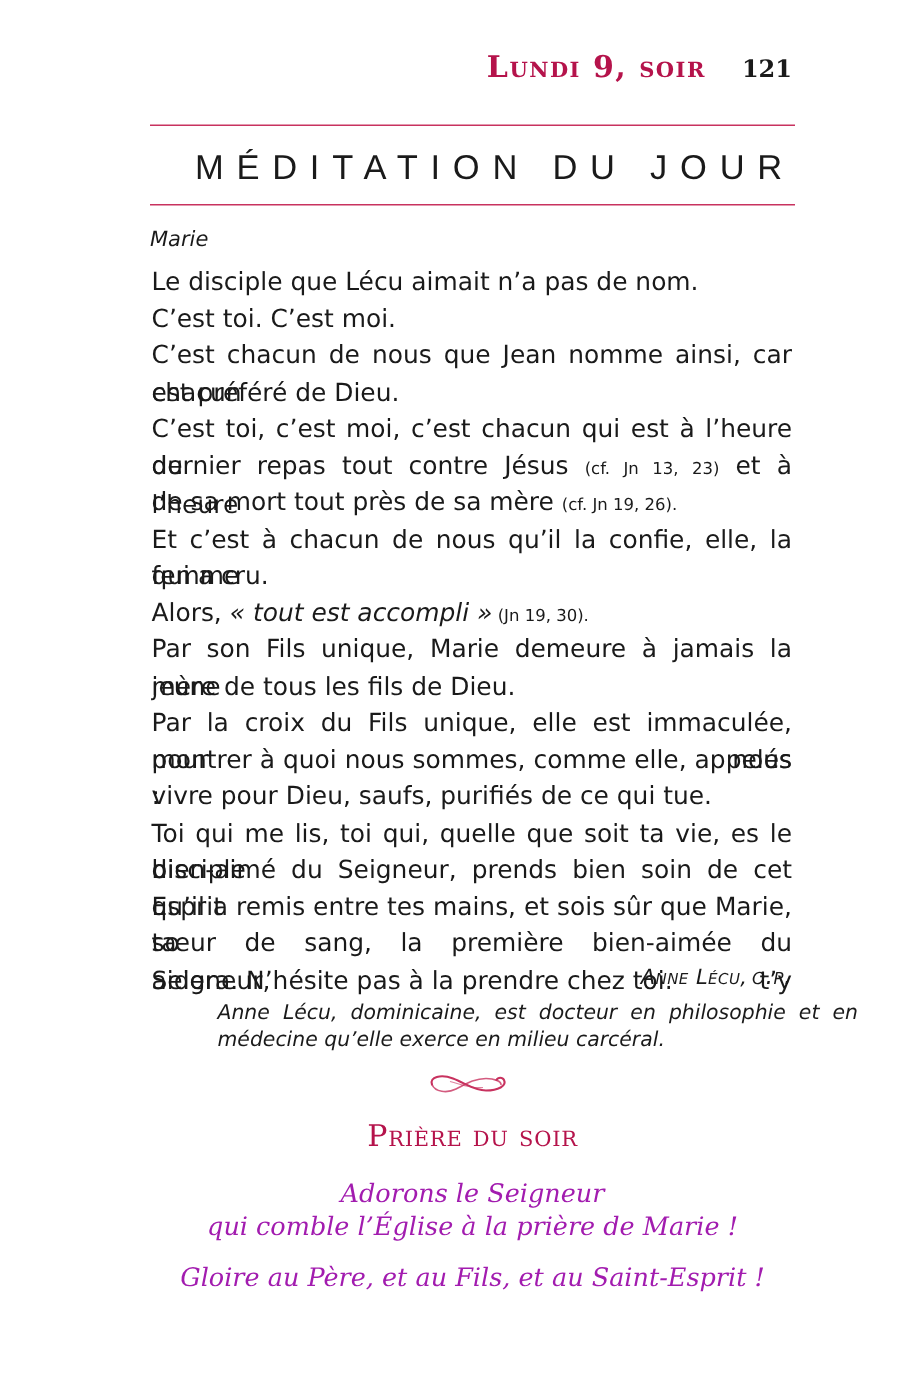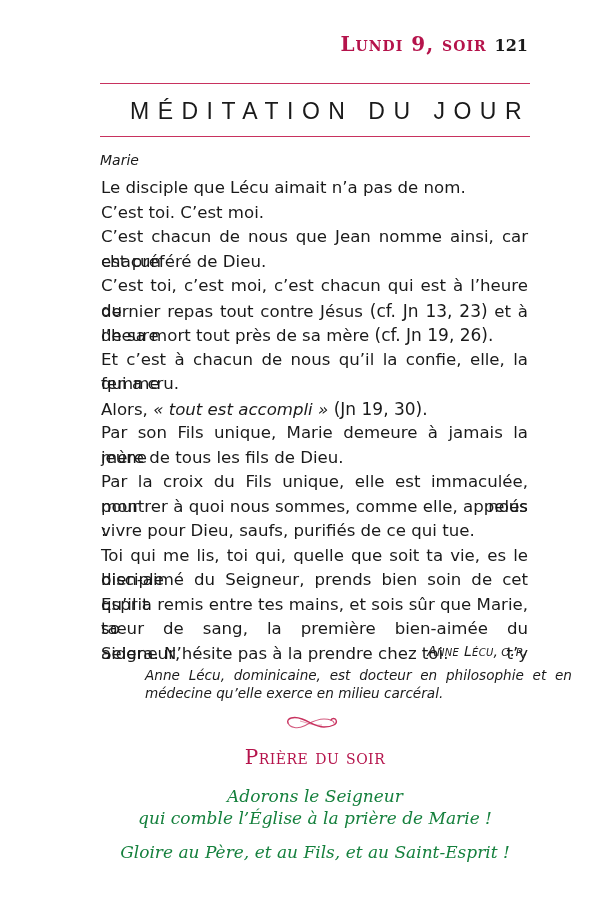--- a/index.html
+++ b/index.html
@@ -1,48 +1,48 @@
 <!DOCTYPE html>
 <html><head>
 <meta charset="utf-8">
 <style>
   html, body { margin:0; padding:0; background:#ffffff; }
   body { width:600px; height:918px; position:relative; overflow:hidden; color:#1a1a1a; }
   .page { position:absolute; left:0; top:0; width:600px; height:918px; }
 
   .running-head { position:absolute; right:72px; top:34px; font-family:"DejaVu Serif", serif; font-size:15px; line-height:20px; white-space:nowrap; }
   .running-head .rh-title { color:#b5134b; font-variant:small-caps; font-weight:bold; letter-spacing:1px; font-size:20px; }
-  .running-head .rh-page { color:#1a1a1a; font-weight:bold; margin-left:8px; font-size:16px; }
+  .running-head .rh-page { color:#1a1a1a; font-weight:bold; margin-left:24px; font-size:16px; }
 
   .rule { position:absolute; left:100px; width:430px; height:0; border-top:1.5px solid #c8325f; }
   .rule.top { top:83px; }
   .rule.bottom { top:136px; }
 
   .section-title { position:absolute; left:100px; width:430px; top:96px; text-align:right; font-family:"Liberation Sans", sans-serif; font-size:23px; letter-spacing:8.5px; color:#1a1a1a; line-height:30px; padding-left:8px; box-sizing:border-box; }
 
   .med-title { position:absolute; left:100px; width:430px; top:146px; text-align:left; font-family:"DejaVu Sans", sans-serif; font-style:italic; font-size:14px; line-height:28px; }
 
   .body { position:absolute; left:101px; width:427px; top:176px; font-family:"DejaVu Sans", sans-serif; font-size:16.6px; line-height:24.5px; }
   .body .ln { display:block; height:24.5px; white-space:nowrap; }
   .body .ln.j { text-align:justify; text-align-last:justify; white-space:normal; }
-  .body .ref { font-size:17px; }
+  .body .ref { font-size:11px; }
   .body em { font-style:italic; }
 
   .author { position:absolute; right:72px; top:641px; font-family:"DejaVu Sans", sans-serif; font-style:italic; font-size:14px; font-variant:small-caps; letter-spacing:0.3px; line-height:20px; }
   .author .op { font-size:16px; margin-left:3px; }
 
   .bio { position:absolute; left:101px; width:427px; top:666px; font-family:"DejaVu Sans", sans-serif; font-style:italic; font-size:13.6px; line-height:18px;margin-left:44px; }
   .bio .ln { display:block; }
   .bio .ln.j { text-align:justify; text-align-last:justify; }
 
   .ornament { position:absolute; left:284px; top:712px; width:58px; height:22px; }
 
   .prayer-title { position:absolute; left:100px; width:430px; top:741px; text-align:center; font-family:"DejaVu Serif", serif; color:#b5134b; font-size:20px; font-variant:small-caps; letter-spacing:0.5px; line-height:32px; }
 
-  .prayer { position:absolute; left:100px; width:430px; text-align:center; font-family:"DejaVu Serif", serif; font-style:italic; font-size:17px; color:#15803d; }
+  .prayer { position:absolute; left:100px; width:430px; text-align:center; font-family:"DejaVu Serif", serif; font-style:italic; font-size:17px; color:#a21caf; }
   .prayer.p1 { top:785px; line-height:22px; }
   .prayer.p2 { top:841px; line-height:22px; }
   .prayer .ln { display:block; }
 </style>
 </head>
 <body>
 
 <div class="page">
 
   <div class="running-head">

